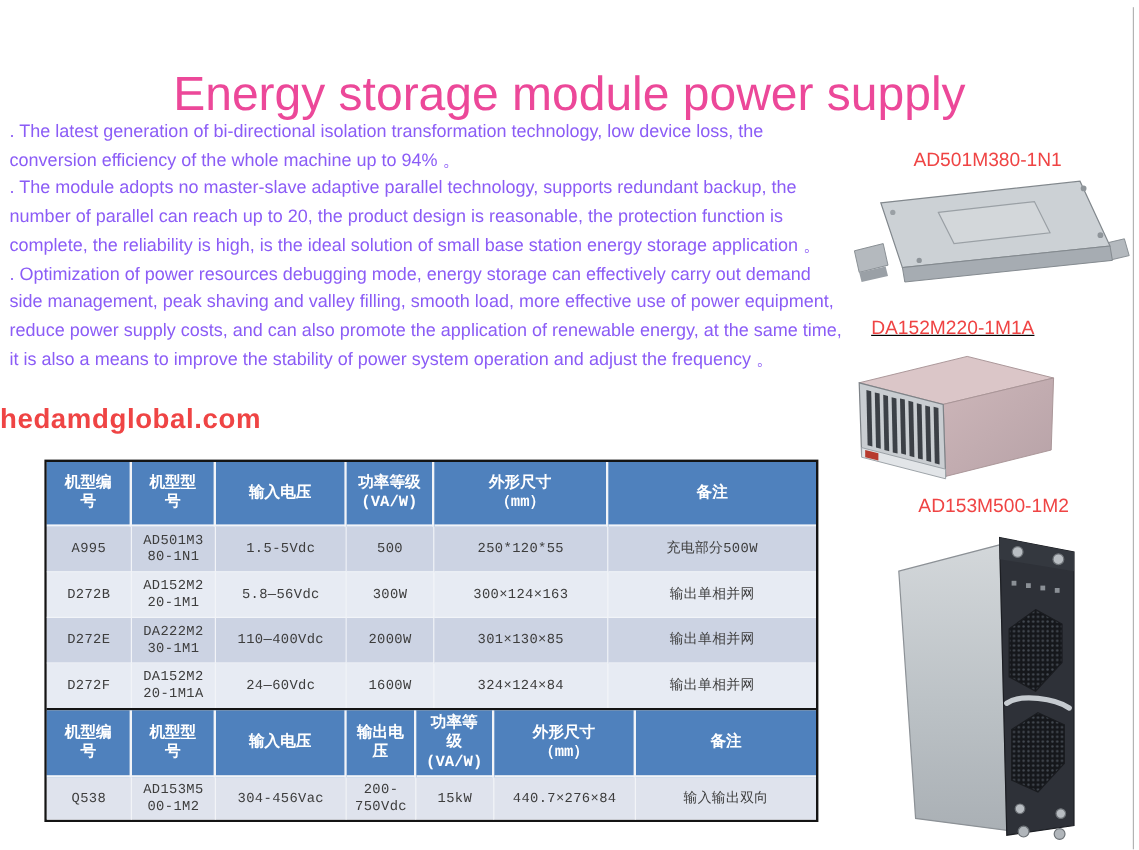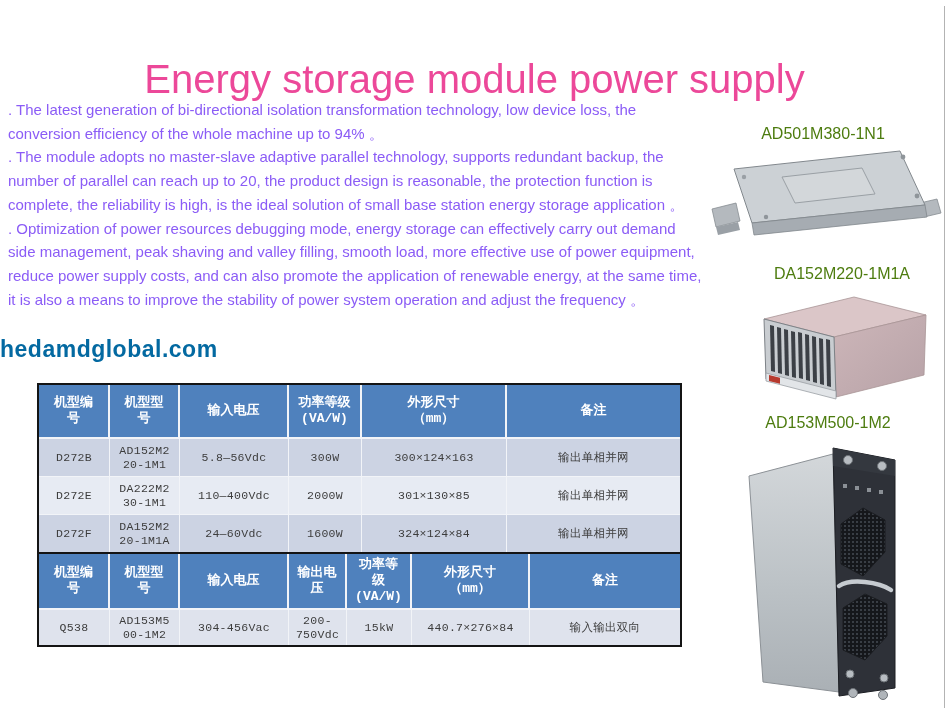--- a/index.html
+++ b/index.html
@@ -54,41 +54,41 @@
   table.spec tr:last-child td{border-bottom:none;}
   table.spec.t1 th{height:48px;}
   table.spec.t1 td{height:33px;}
   table.spec.t2 th{height:50px;}
   table.spec.t2 td{height:31px;}
   table.spec.t1 tbody tr:nth-child(odd) td{background:#ccd3e3;}
   table.spec.t1 tbody tr:nth-child(even) td{background:#e7ebf3;}
   table.spec.t2 tbody tr td{background:#dfe3ed;}
   .product{position:absolute;text-align:center;}
   .product .plabel{
-    font-size:16px;color:#4d7c0f;margin-bottom:4px;white-space:nowrap;
+    font-size:16px;color:#ef4444;margin-bottom:4px;white-space:nowrap;
   }
   .product svg{display:block;margin:0 auto;}
   #product-1{left:703px;top:125px;width:240px;}
-  #product-2{left:744px;top:265px;width:196px;}
+  #product-2{left:696px;top:265px;width:196px;text-decoration:underline;}
   #product-3{left:733px;top:414px;width:190px;}
 </style>
 </head>
 <body>
 
 <div class="page-edge"></div>
 
 <h1 class="title">Energy storage module power supply</h1>
 
 <div class="body-text">
   <p>.  The latest generation of bi-directional isolation transformation technology, low device loss, the conversion efficiency of the whole machine up to 94% 。</p>
   <p>. The module adopts no master-slave adaptive parallel technology, supports redundant backup, the number of parallel can reach up to 20, the product design is reasonable, the protection function is complete, the reliability is high, is the ideal solution of small base station energy storage application 。</p>
   <p>. Optimization of power resources debugging mode, energy storage can effectively carry out demand side management, peak shaving and valley filling, smooth load, more effective use of power equipment, reduce power supply costs, and can also promote the application of renewable energy, at the same time, it is also a means to improve the stability of power system operation and adjust the frequency 。</p>
 </div>
 
-<div class="watermark" style="color: #0369a1;">hedamdglobal.com</div>
+<div class="watermark" style="color: #ef4444;">hedamdglobal.com</div>
 
 <div class="table-wrap">
   <table class="spec t1">
       <colgroup>
         <col style="width: 71px;">
         <col style="width: 70px;">
         <col style="width: 109px;">
         <col style="width: 73px;">
         <col style="width: 145px;">
         <col style="width: 173px;">
@@ -101,20 +101,29 @@
 号</th>
           <th>输入电压</th>
           <th>功率等级
 (VA/W)</th>
           <th>外形尺寸
 （mm）</th>
           <th>备注</th>
         </tr>
       </thead>
       <tbody>
+        <tr>
+          <td>A995</td>
+          <td>AD501M3
+80-1N1</td>
+          <td>1.5-5Vdc</td>
+          <td>500</td>
+          <td>250*120*55</td>
+          <td>充电部分500W</td>
+        </tr>
         <tr>
           <td>D272B</td>
           <td>AD152M2
 20-1M1</td>
           <td>5.8—56Vdc</td>
           <td>300W</td>
           <td>300×124×163</td>
           <td>输出单相并网</td>
         </tr>
         <tr>

